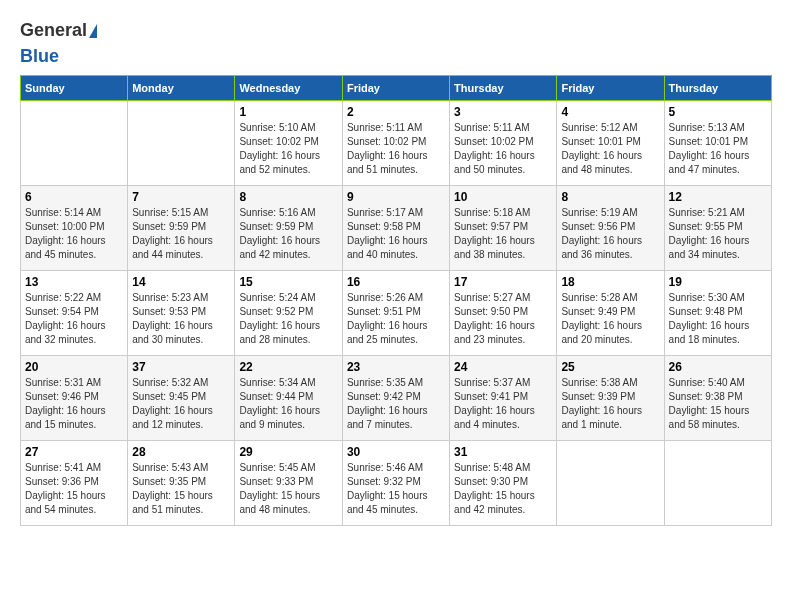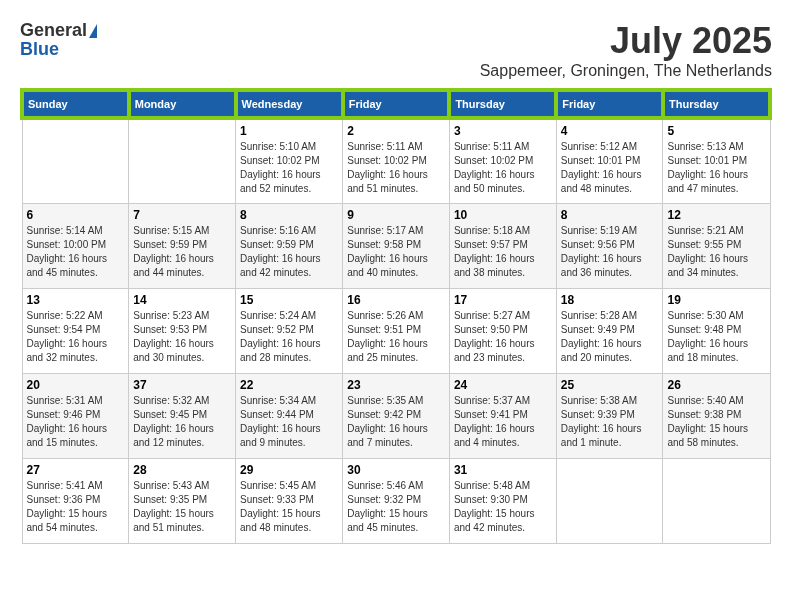--- a/index.html
+++ b/index.html
@@ -13,20 +13,21 @@
     .header {
       display: flex;
       justify-content: space-between;
       align-items: flex-start;
       margin-bottom: 8px;
     }
     .logo {
       display: flex;
       flex-direction: column;
       align-items: flex-start;
+      gap: 7px;
     }
     .logo-triangle {
       display: inline-block;
       width: 0;
       height: 0;
       border-left: 8px solid transparent;
       border-bottom: 14px solid #1a5fa8;
       margin-left: 2px;
       vertical-align: middle;
     }
@@ -50,21 +51,21 @@
       width: 100%;
       border-collapse: collapse;
       font-size: 11px;
     }
     .calendar th {
       background: #1a5fa8;
       color: #fff;
       padding: 6px 4px;
       text-align: left;
       font-weight: bold;
-      border: 4px solid #84cc16;
+      border: 1px solid #84cc16;
     }
     .calendar td {
       border: 1px solid #ccc;
       vertical-align: top;
       padding: 4px;
       height: 85px;
       width: 108px;
       background: #fff;
     }
     .calendar tr:nth-child(even) td {
@@ -88,24 +89,20 @@
 </head>
 <body>
 
 <div class="header">
   <div class="logo">
     <div class="logo-line1">
       <span style="font-size:18px;font-weight:bold;color:#333;">General</span>
       <span class="logo-triangle"></span>
     </div>
     <span style="font-size:18px;font-weight:bold;color:#1a5fa8;margin-top:-2px;">Blue</span>
-  </div>
-  <div class="title-section">
-    <div class="month-year">July 2025</div>
-    <div class="location">Sappemeer, Groningen, The Netherlands</div>
   </div>
 </div>
 
 <table class="calendar">
   <thead>
     <tr>
     <th>Sunday</th>
         <th>Monday</th>
         <th>Wednesday</th>
         <th>Friday</th>

